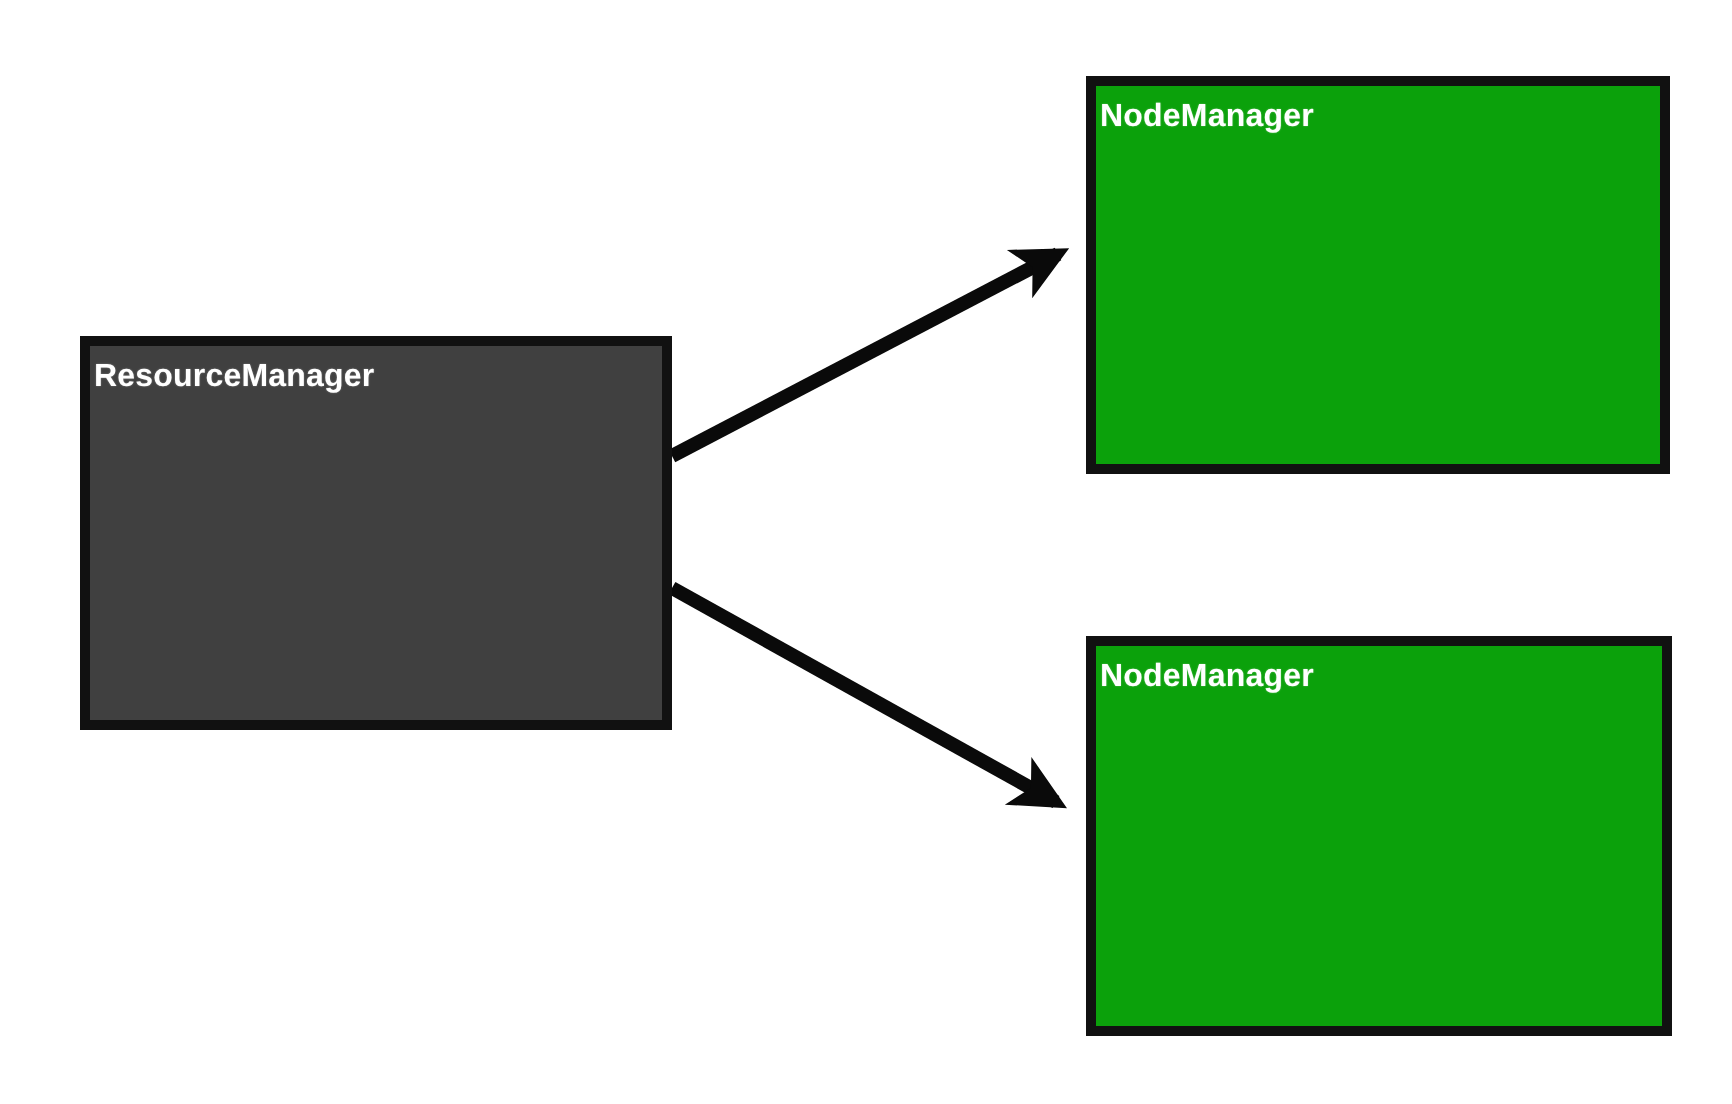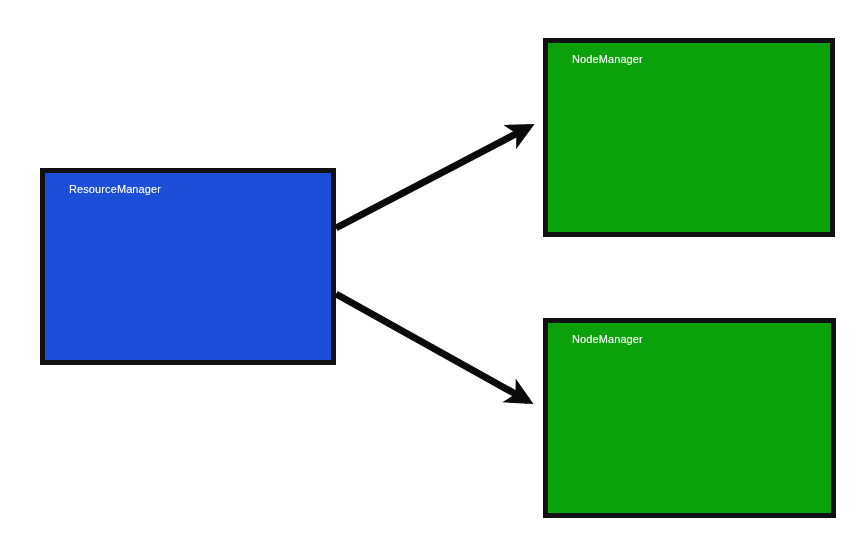--- a/index.html
+++ b/index.html
@@ -17,26 +17,26 @@
     font-family: "Liberation Sans", sans-serif;
   }
   .node-box {
     position: absolute;
     box-sizing: border-box;
     border: 5px solid #111111;
     z-index: 3;
   }
   .node-box .node-label {
     position: absolute;
-    left: 24px;
+    left: 2px;
     top: 6px;
     color: #ffffff;
     font-family: "Liberation Sans", sans-serif;
-    font-size: 11px;
-    font-weight: normal;
+    font-size: 16px;
+    font-weight: bold;
     letter-spacing: 0.1px;
     line-height: 20px;
     white-space: nowrap;
     text-shadow: 0 0 1px rgba(255,255,255,0.35);
   }
   #rm-box {
     left: 40px;
     top: 168px;
     width: 296px;
     height: 197px;
@@ -72,21 +72,21 @@
       <marker id="arrowhead-solid" markerWidth="4.2" markerHeight="4.2" refX="3.1" refY="2.1" orient="auto" markerUnits="strokeWidth">
         <path d="M 0 0.15 L 4.0 2.1 L 0 4.05 L 1.05 2.1 Z" fill="#0a0a0a"></path>
       </marker>
     </defs>
 
     <line id="edge-rm-nm1" x1="336" y1="228" x2="529" y2="127" stroke="#0a0a0a" stroke-width="7" stroke-linecap="butt" marker-end="url(#arrowhead-solid)"></line>
 
     <line id="edge-rm-nm2" x1="336" y1="294" x2="528" y2="401" stroke="#0a0a0a" stroke-width="7" stroke-linecap="butt" marker-end="url(#arrowhead-solid)"></line>
   </svg>
 
-  <div id="rm-box" class="node-box" style="background:#1d4ed8;">
+  <div id="rm-box" class="node-box" style="background:#404040;">
     <span class="node-label">ResourceManager</span>
   </div>
 
   <div id="nm-box-1" class="node-box" style="background:#0ba10b;">
     <span class="node-label">NodeManager</span>
   </div>
 
   <div id="nm-box-2" class="node-box" style="background:#0ba10b;">
     <span class="node-label">NodeManager</span>
   </div>

